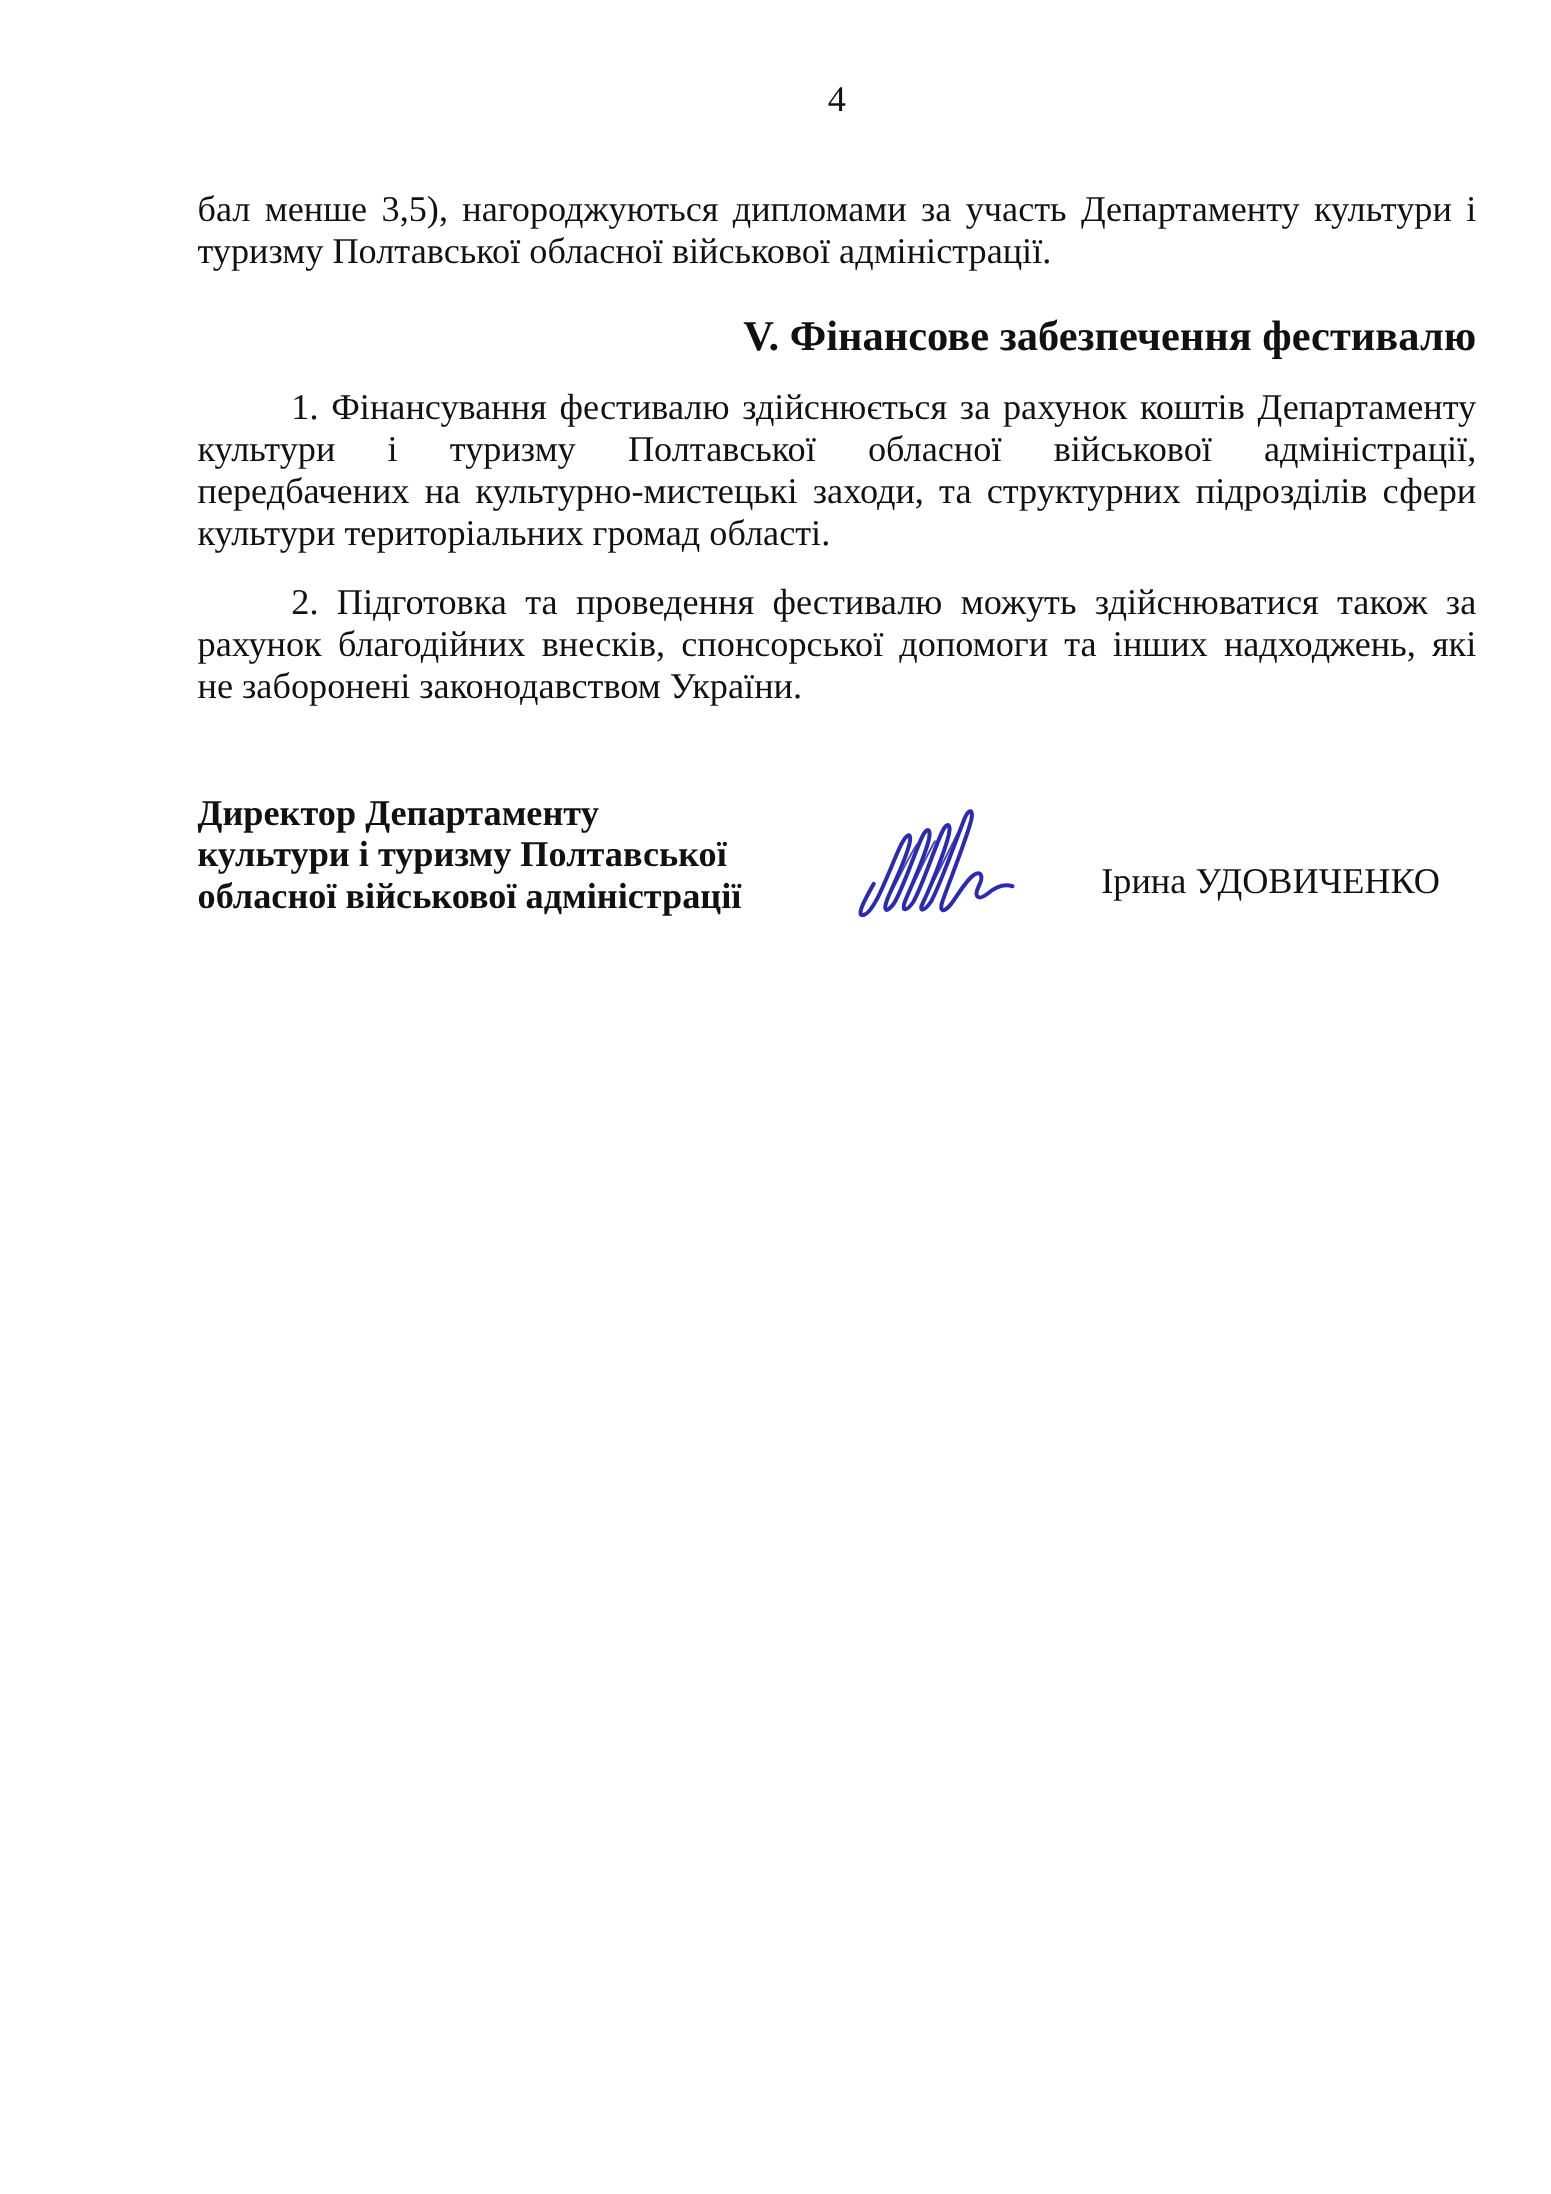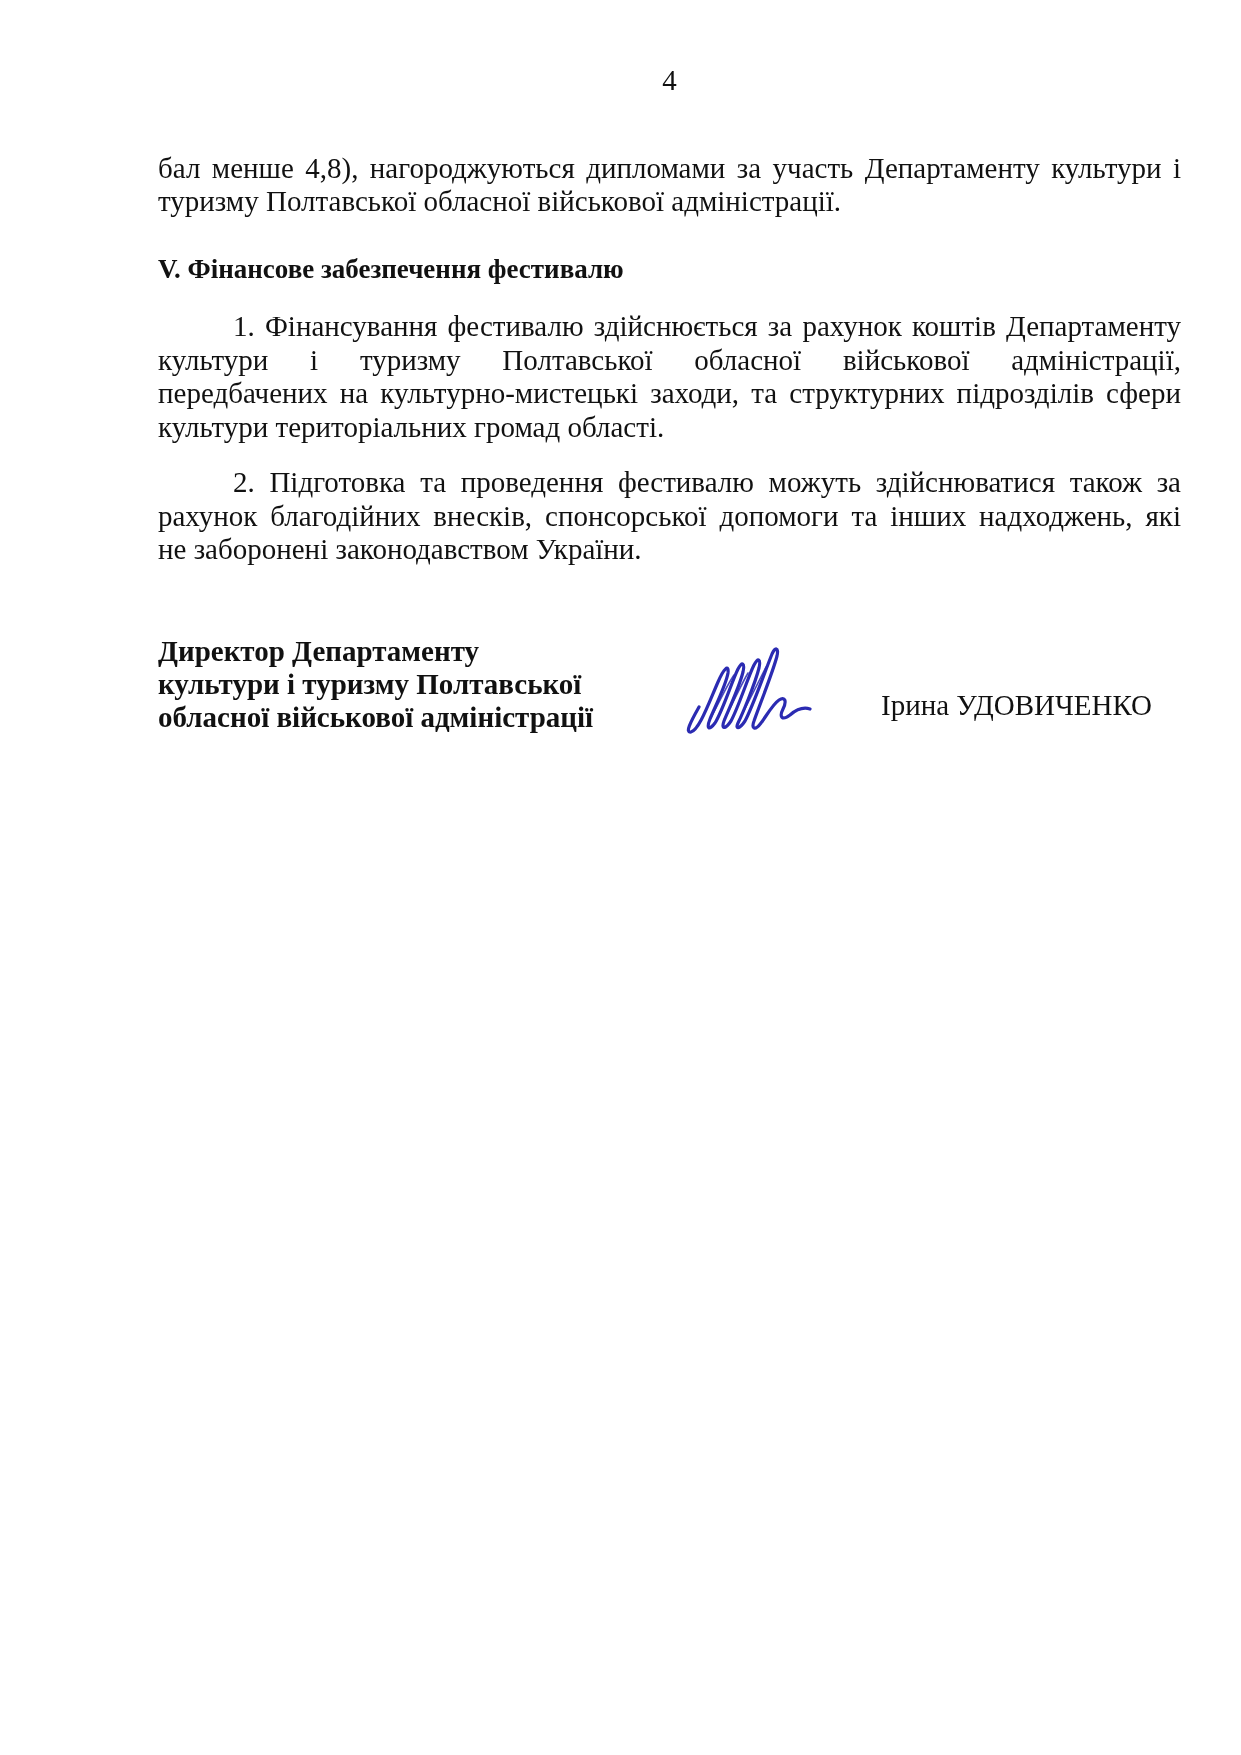--- a/index.html
+++ b/index.html
@@ -36,24 +36,24 @@
   }
   .line-last {
     text-align: center;
     text-align-last: left;
   }
   .line-first {
     text-indent: 75px;
   }
   .heading {
     margin: 34px 0 0 0;
-    font-size: 27px;
+    font-size: 34px;
     line-height: 33.5px;
     font-weight: bold;
-    text-align: left;
+    text-align: right;
   }
   .signature-row {
     position: relative;
     margin-top: 68px;
     line-height: 33px;
     height: 140px;
   }
   .sig-title div {
     white-space: nowrap;
     font-weight: bold;
@@ -71,21 +71,21 @@
   }
 </style>
 </head>
 <body>
 
 <div class="page">
 
   <div class="page-number">4</div>
 
   <div class="para para-a">
-    <div class="line">бал менше 4,8), нагороджуються дипломами за участь Департаменту культури і</div>
+    <div class="line">бал менше 3,5), нагороджуються дипломами за участь Департаменту культури і</div>
     <div class="line line-last">туризму Полтавської обласної військової адміністрації.</div>
   </div>
 
   <div class="heading">V. Фінансове забезпечення фестивалю</div>
 
   <div class="para para-b">
     <div class="line line-first">1. Фінансування фестивалю здійснюється за рахунок коштів Департаменту</div>
     <div class="line">культури і туризму Полтавської обласної військової адміністрації,</div>
     <div class="line">передбачених на культурно-мистецькі заходи, та структурних підрозділів сфери</div>
     <div class="line line-last">культури територіальних громад області.</div>

